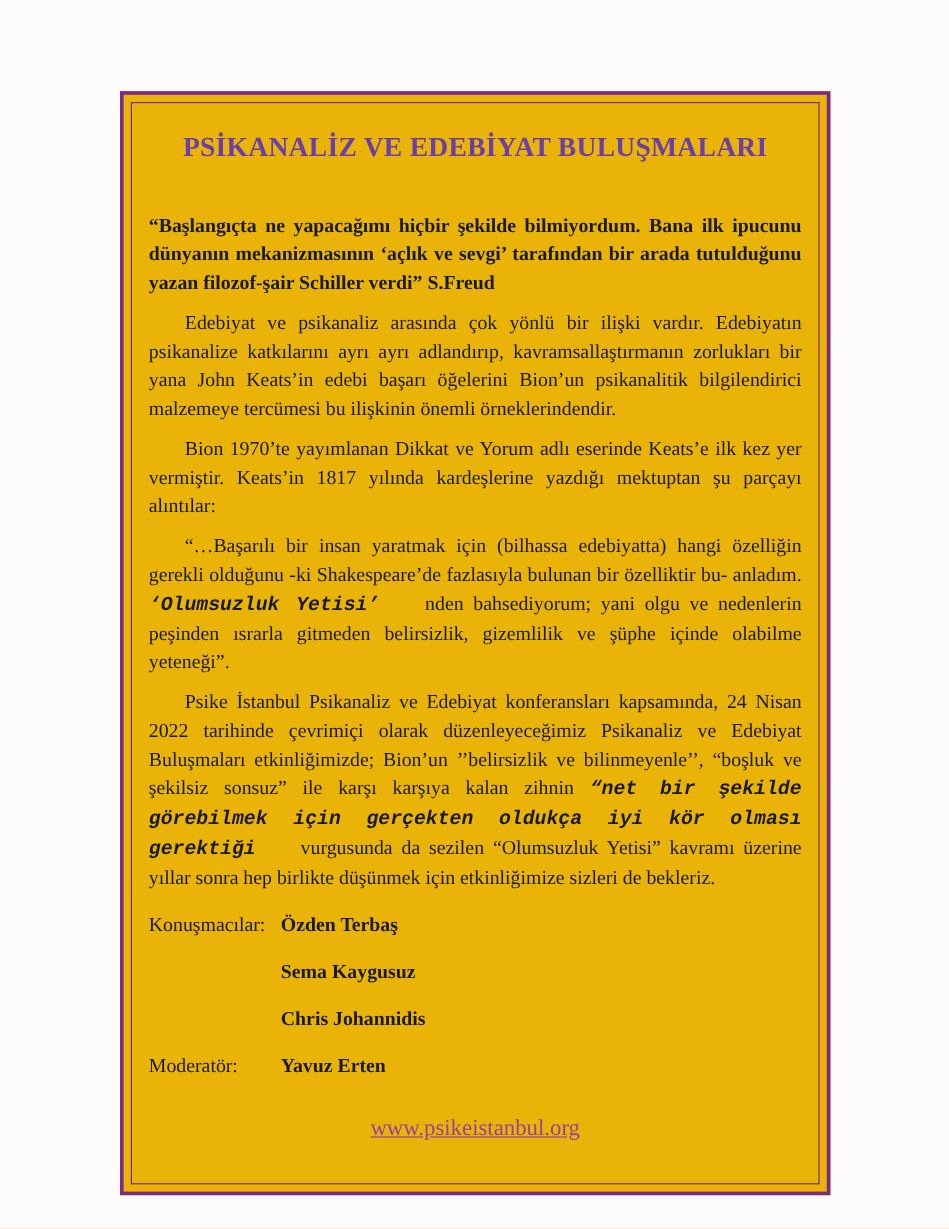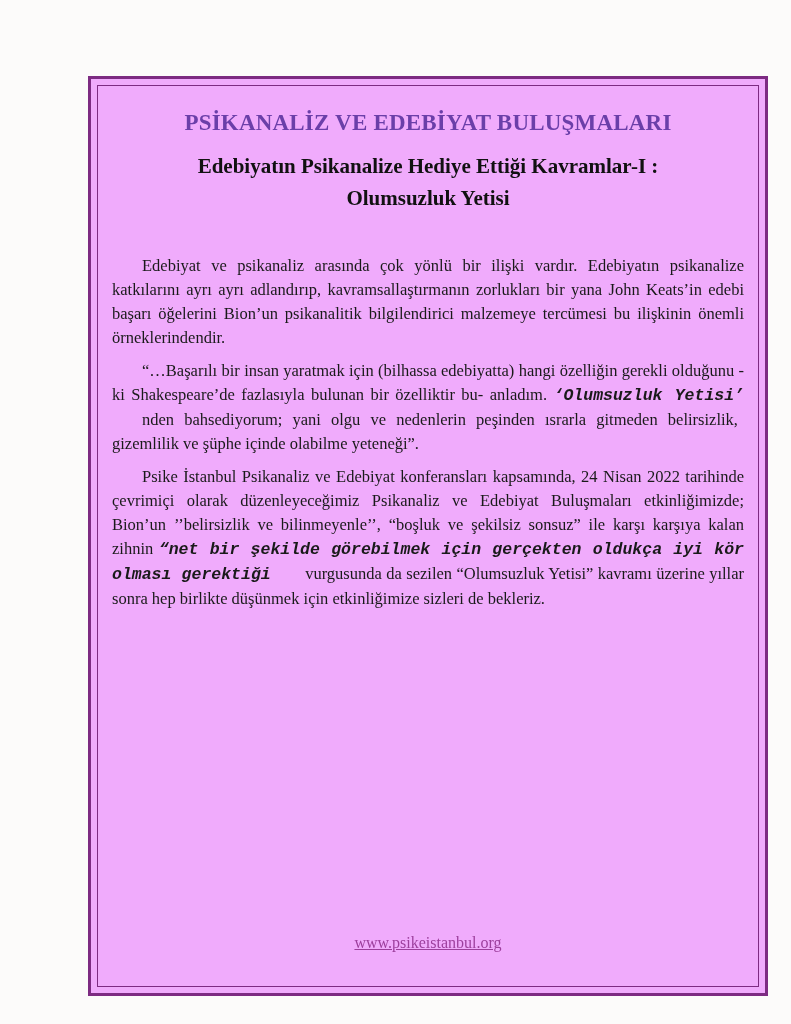--- a/index.html
+++ b/index.html
@@ -13,24 +13,24 @@
   html,body{width:791px;}
   body{
     width:791px;height:1024px;
     background:var(--paper);
     font-family:"Liberation Serif","DejaVu Serif",serif;
     color:var(--ink);
     position:relative;
     overflow:hidden;
   }
   .frame-outer{
-    position:absolute;left:88px;top:76px;
-    width:680px;height:920px;
+    position:absolute;left:100px;top:76px;
+    width:592px;height:920px;
     border:3px solid var(--border);
-    background:#f0abfc;
+    background:#eab308;
   }
   .frame-inner{
     position:absolute;inset:6px;
     border:1.5px solid var(--border);
     padding:20px 12px 12px 12px;
     display:flex;flex-direction:column;
   }
   .title{
     text-align:center;
     color:var(--title);
@@ -76,40 +76,59 @@
     font-weight:normal;
   }
   .speaker-name{font-weight:bold;}
   .footer{
     margin-top:auto;
     text-align:center;
     padding-bottom:22px;
   }
   .footer a{
     color:var(--link);
-    font-size:16px;
+    font-size:19px;
     text-decoration:underline;
     cursor:pointer;
   }
 </style>
 </head>
 <body>
 
 <div class="frame-outer">
   <div class="frame-inner">
 
     <h1 class="title">PSİKANALİZ VE EDEBİYAT BULUŞMALARI</h1>
 
-    <h2 class="subtitle"><span>Edebiyatın Psikanalize Hediye Ettiği Kavramlar-I :</span><br><span>Olumsuzluk Yetisi</span></h2>
 
     <div class="body-text">
+        <p class="para"><span class="run-bold">“Başlangıçta ne yapacağımı hiçbir şekilde bilmiyordum. Bana ilk ipucunu dünyanın mekanizmasının ‘açlık ve sevgi’ tarafından bir arada tutulduğunu yazan filozof-şair Schiller verdi”  S.Freud</span></p>
         <p class="para"><span class="run-normal">Edebiyat ve psikanaliz arasında çok yönlü bir ilişki vardır. Edebiyatın psikanalize katkılarını ayrı ayrı adlandırıp, kavramsallaştırmanın zorlukları bir yana John Keats’in edebi başarı öğelerini Bion’un psikanalitik bilgilendirici malzemeye tercümesi bu ilişkinin önemli örneklerindendir.</span></p>
+        <p class="para"><span class="run-normal">Bion 1970’te yayımlanan Dikkat ve Yorum adlı eserinde Keats’e ilk kez yer vermiştir. Keats’in 1817 yılında kardeşlerine yazdığı mektuptan şu parçayı alıntılar:</span></p>
         <p class="para"><span class="run-normal">“…Başarılı bir insan yaratmak için (bilhassa edebiyatta) hangi özelliğin gerekli olduğunu -ki Shakespeare’de fazlasıyla bulunan bir özelliktir bu- anladım. </span><span class="run-bold-italic">‘Olumsuzluk Yetisi’</span><span class="run-normal"> nden bahsediyorum; yani olgu ve nedenlerin peşinden ısrarla gitmeden belirsizlik, gizemlilik ve şüphe içinde olabilme yeteneği”.</span></p>
         <p class="para"><span class="run-normal">Psike İstanbul Psikanaliz ve Edebiyat konferansları kapsamında, 24 Nisan 2022 tarihinde çevrimiçi olarak düzenleyeceğimiz Psikanaliz ve Edebiyat Buluşmaları etkinliğimizde; Bion’un ’’belirsizlik ve bilinmeyenle’’, “boşluk ve şekilsiz sonsuz” ile karşı karşıya kalan zihnin </span><span class="run-bold-italic">“net bir şekilde görebilmek için gerçekten oldukça iyi kör olması gerektiği</span><span class="run-normal">  vurgusunda da sezilen “Olumsuzluk Yetisi” kavramı üzerine yıllar sonra hep birlikte düşünmek için etkinliğimize sizleri de bekleriz.</span></p>
       </div>
 
+    <div class="speakers">
+        <div class="speaker-row">
+          <span class="speaker-label">Konuşmacılar:</span>
+          <span class="speaker-name">Özden Terbaş</span>
+        </div>
+        <div class="speaker-row">
+          <span class="speaker-label"></span>
+          <span class="speaker-name">Sema Kaygusuz</span>
+        </div>
+        <div class="speaker-row">
+          <span class="speaker-label"></span>
+          <span class="speaker-name">Chris Johannidis</span>
+        </div>
+        <div class="speaker-row">
+          <span class="speaker-label">Moderatör:</span>
+          <span class="speaker-name">Yavuz Erten</span>
+        </div>
+      </div>
 
     <div class="footer">
       <a>www.psikeistanbul.org</a>
     </div>
 
   </div>
 </div>
 
 </body></html>

